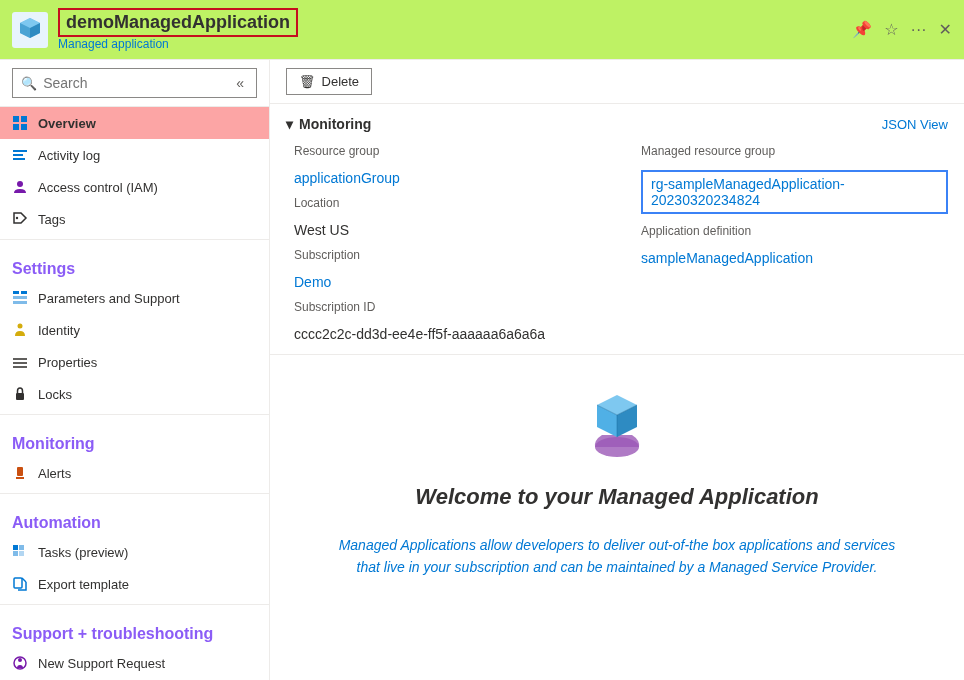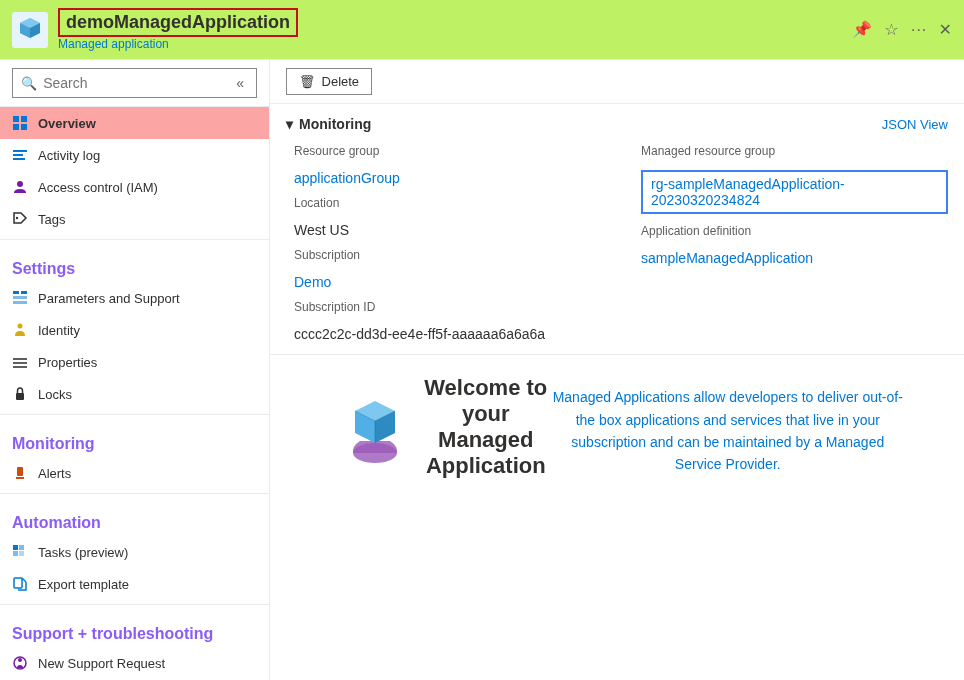--- a/index.html
+++ b/index.html
@@ -50,21 +50,21 @@
     .json-view-link { color: #0078d4; cursor: pointer; font-size: 13px; }
 
     .essentials-grid { display: grid; grid-template-columns: 1fr 1fr; gap: 8px 32px; }
     .essentials-item { display: flex; flex-direction: column; gap: 12px; margin-left: 8px; }
     .essentials-label { font-size: 12px; color: #605e5c; }
     .essentials-value { font-size: 14px; color: #323130; }
     .essentials-value a { color: #0078d4; text-decoration: none; }
     .managed-rg-box { border: 2px solid #3b82f6; padding: 4px 8px; }
 
     
-    .welcome-section { display: flex; flex-direction: row; align-items: center; padding: 20px 60px; text-align: center; }
+    .welcome-section { display: flex; flex-direction: column; align-items: center; padding: 20px 60px; text-align: center; font-style: italic; }
     .welcome-icon { margin-bottom: 16px; }
     .welcome-title { font-size: 22px; font-weight: 600; color: #323130; margin-bottom: 16px; }
     .welcome-text { font-size: 14px; color: #323130; line-height: 1.6; margin-bottom: 16px; max-width: 620px; margin-top: 8px; }
     .welcome-text-blue { color: #0078d4; }
     .learn-more { color: #0078d4; text-decoration: none; }
 
     
     .icon-blue { color: #0078d4; }
     .icon-purple { color: #7719aa; }
     .icon-yellow { color: #d4ac0d; }

